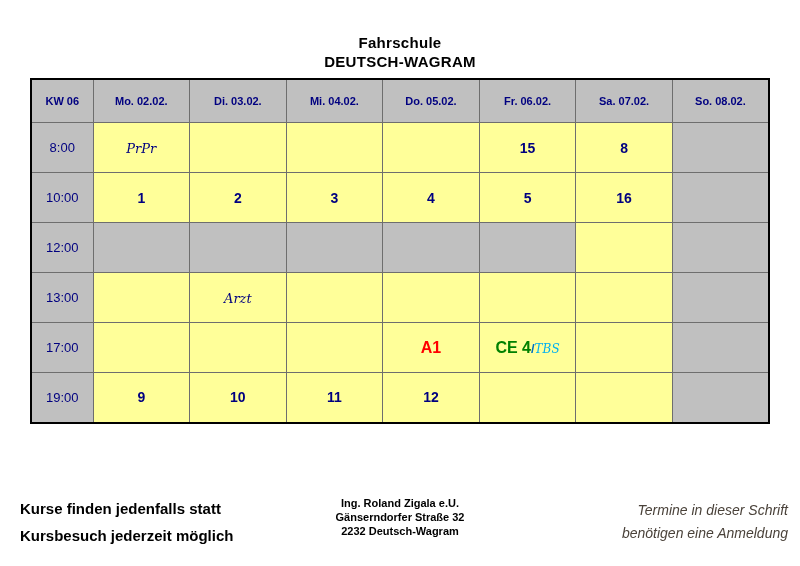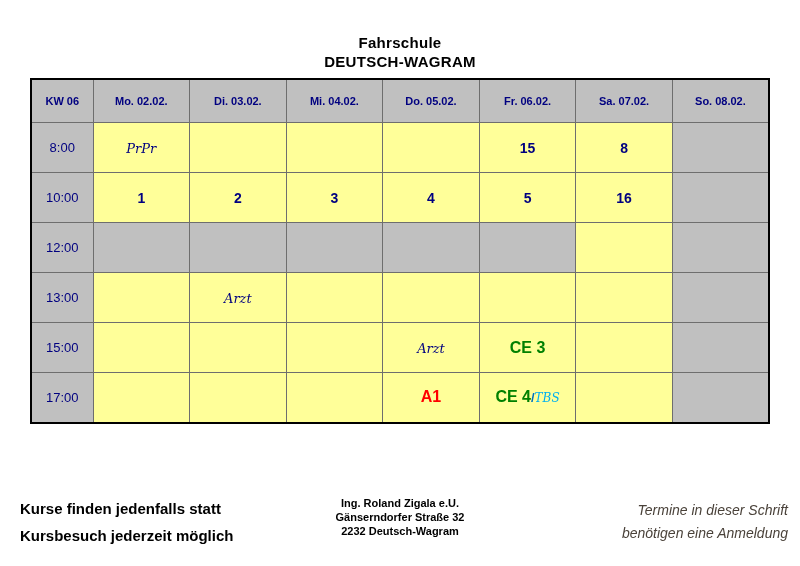--- a/index.html
+++ b/index.html
@@ -114,36 +114,36 @@
         <td class="time">13:00</td>
         <td class="yellow"></td>
         <td class="yellow"><span class="script">Arzt</span></td>
         <td class="yellow"></td>
         <td class="yellow"></td>
         <td class="yellow"></td>
         <td class="yellow"></td>
         <td class="gray"></td>
       </tr>
       <tr>
-        <td class="time">15:00</td>
-        <td class="yellow"></td>
-        <td class="yellow"></td>
-        <td class="yellow"></td>
-        <td class="yellow"><span class="script">Arzt</span></td>
-        <td class="yellow"><span class="green">CE 3</span></td>
-        <td class="yellow"></td>
-        <td class="gray"></td>
-      </tr>
-      <tr>
         <td class="time">17:00</td>
         <td class="yellow"></td>
         <td class="yellow"></td>
         <td class="yellow"></td>
         <td class="yellow"><span class="red">A1</span></td>
         <td class="yellow"><span class="green">CE 4</span><span class="blue">/</span><span class="cyan-script">TBS</span></td>
+        <td class="yellow"></td>
+        <td class="gray"></td>
+      </tr>
+      <tr>
+        <td class="time">19:00</td>
+        <td class="yellow"><span class="num">9</span></td>
+        <td class="yellow"><span class="num">10</span></td>
+        <td class="yellow"><span class="num">11</span></td>
+        <td class="yellow"><span class="num">12</span></td>
+        <td class="yellow"></td>
         <td class="yellow"></td>
         <td class="gray"></td>
       </tr>
     </tbody>
 </table>
 
 <div class="footer-left">
   <div>Kurse finden jedenfalls statt</div>
   <div>Kursbesuch jederzeit möglich</div>
 </div>

